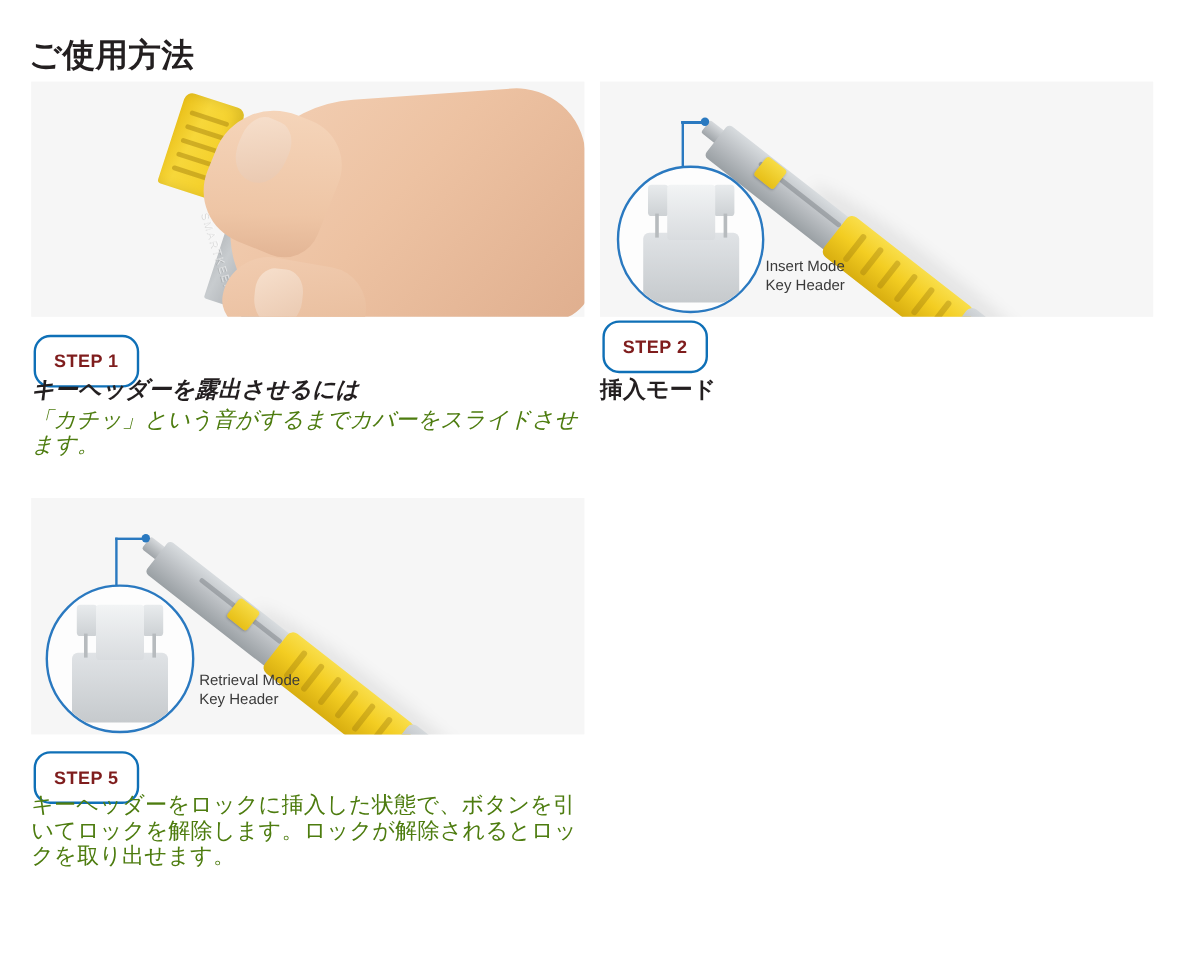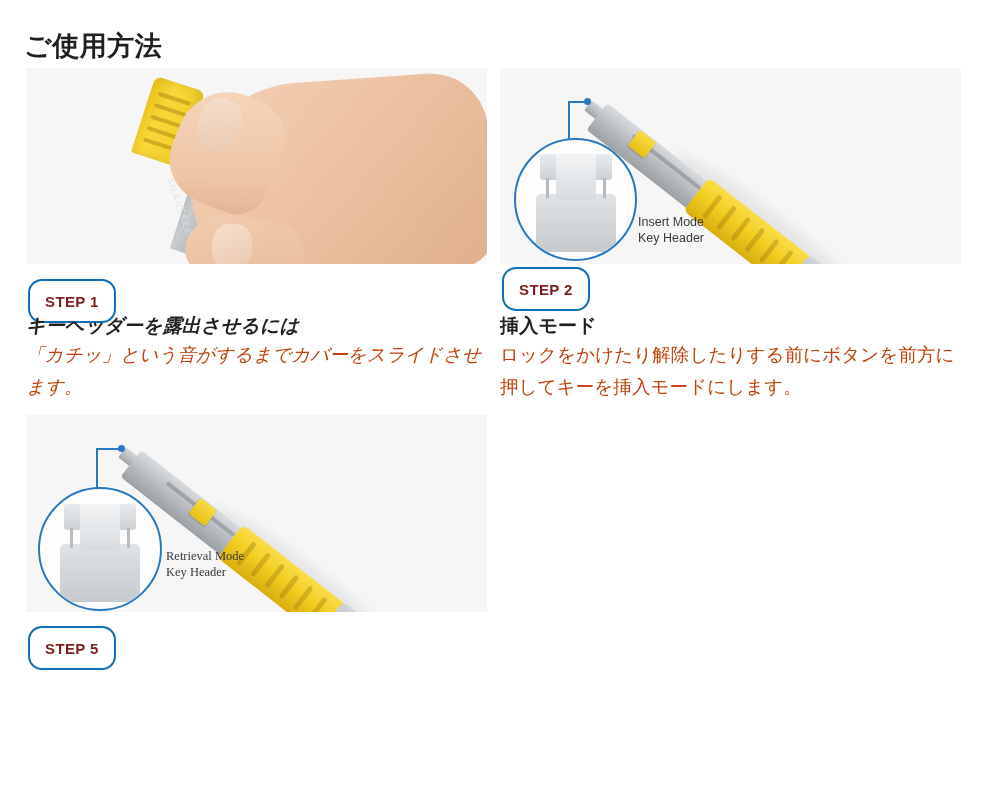--- a/index.html
+++ b/index.html
@@ -60,22 +60,22 @@
   .step-heading {
     font-size: 19px;
     font-weight: bold;
     line-height: 25px;
     color: #231f20;
     margin: 0 0 1px 0;
     letter-spacing: 0.2px;
   }
   .step-body {
     font-size: 18.5px;
-    line-height: 32px;
-    color: #c2410c;
+    line-height: 21px;
+    color: #4d7c0f;
     margin: 0;
     letter-spacing: 0.1px;
   }
 
   
   .hand-wrap { position: absolute; inset: 0; }
   .hand-shape {
     position: absolute;
     background: #f0c8ac;
   }
@@ -316,21 +316,20 @@
         <div class="zh-pinR"></div>
       </div>
     </div>
     <div class="callout-label" style="left:138px; top:146px;">Insert Mode
 Key Header</div>
   </div>
 
   <div class="step-badge" id="badge-2">STEP 2</div>
   <div class="step-text" id="text-2">
     <p class="step-heading">挿入モード</p>
-    <p class="step-body">ロックをかけたり解除したりする前にボタンを前方に押してキーを挿入モードにします。</p>
   </div>
 
   <div class="photo-panel" id="panel-3">
     <div class="pen-shadow" style="left:160px; top:155px; width:250px; height:30px; transform:rotate(38deg);"></div>
 
     <div class="pen" style="left:100px; top:32px;">
       <div class="pen-tip"></div>
       <div class="pen-body-gray">
         <div class="pen-slot"></div>
       </div>
@@ -353,21 +352,22 @@
     <div class="callout-circle" style="left:12px; top:72px; width:124px; height:124px;">
       <div class="zoom-head">
         <div class="zh-base"></div>
         <div class="zh-wingL"></div>
         <div class="zh-wingR"></div>
         <div class="zh-neck"></div>
         <div class="zh-pinL"></div>
         <div class="zh-pinR"></div>
       </div>
     </div>
-    <div class="callout-label" style="left:140px; top:133px;font-family:Liberation Serif, serif;">Retrieval Mode
+    <div class="callout-label" style="left:140px; top:144px;">Retrieval Mode
 Key Header</div>
   </div>
 
   <div class="step-badge" id="badge-3">STEP 5</div>
   <div class="step-text" id="text-3">
+    <p class="step-body">キーヘッダーをロックに挿入した状態で、ボタンを引いてロックを解除します。ロックが解除されるとロックを取り出せます。</p>
   </div>
 
 </div>
 
 </body></html>

